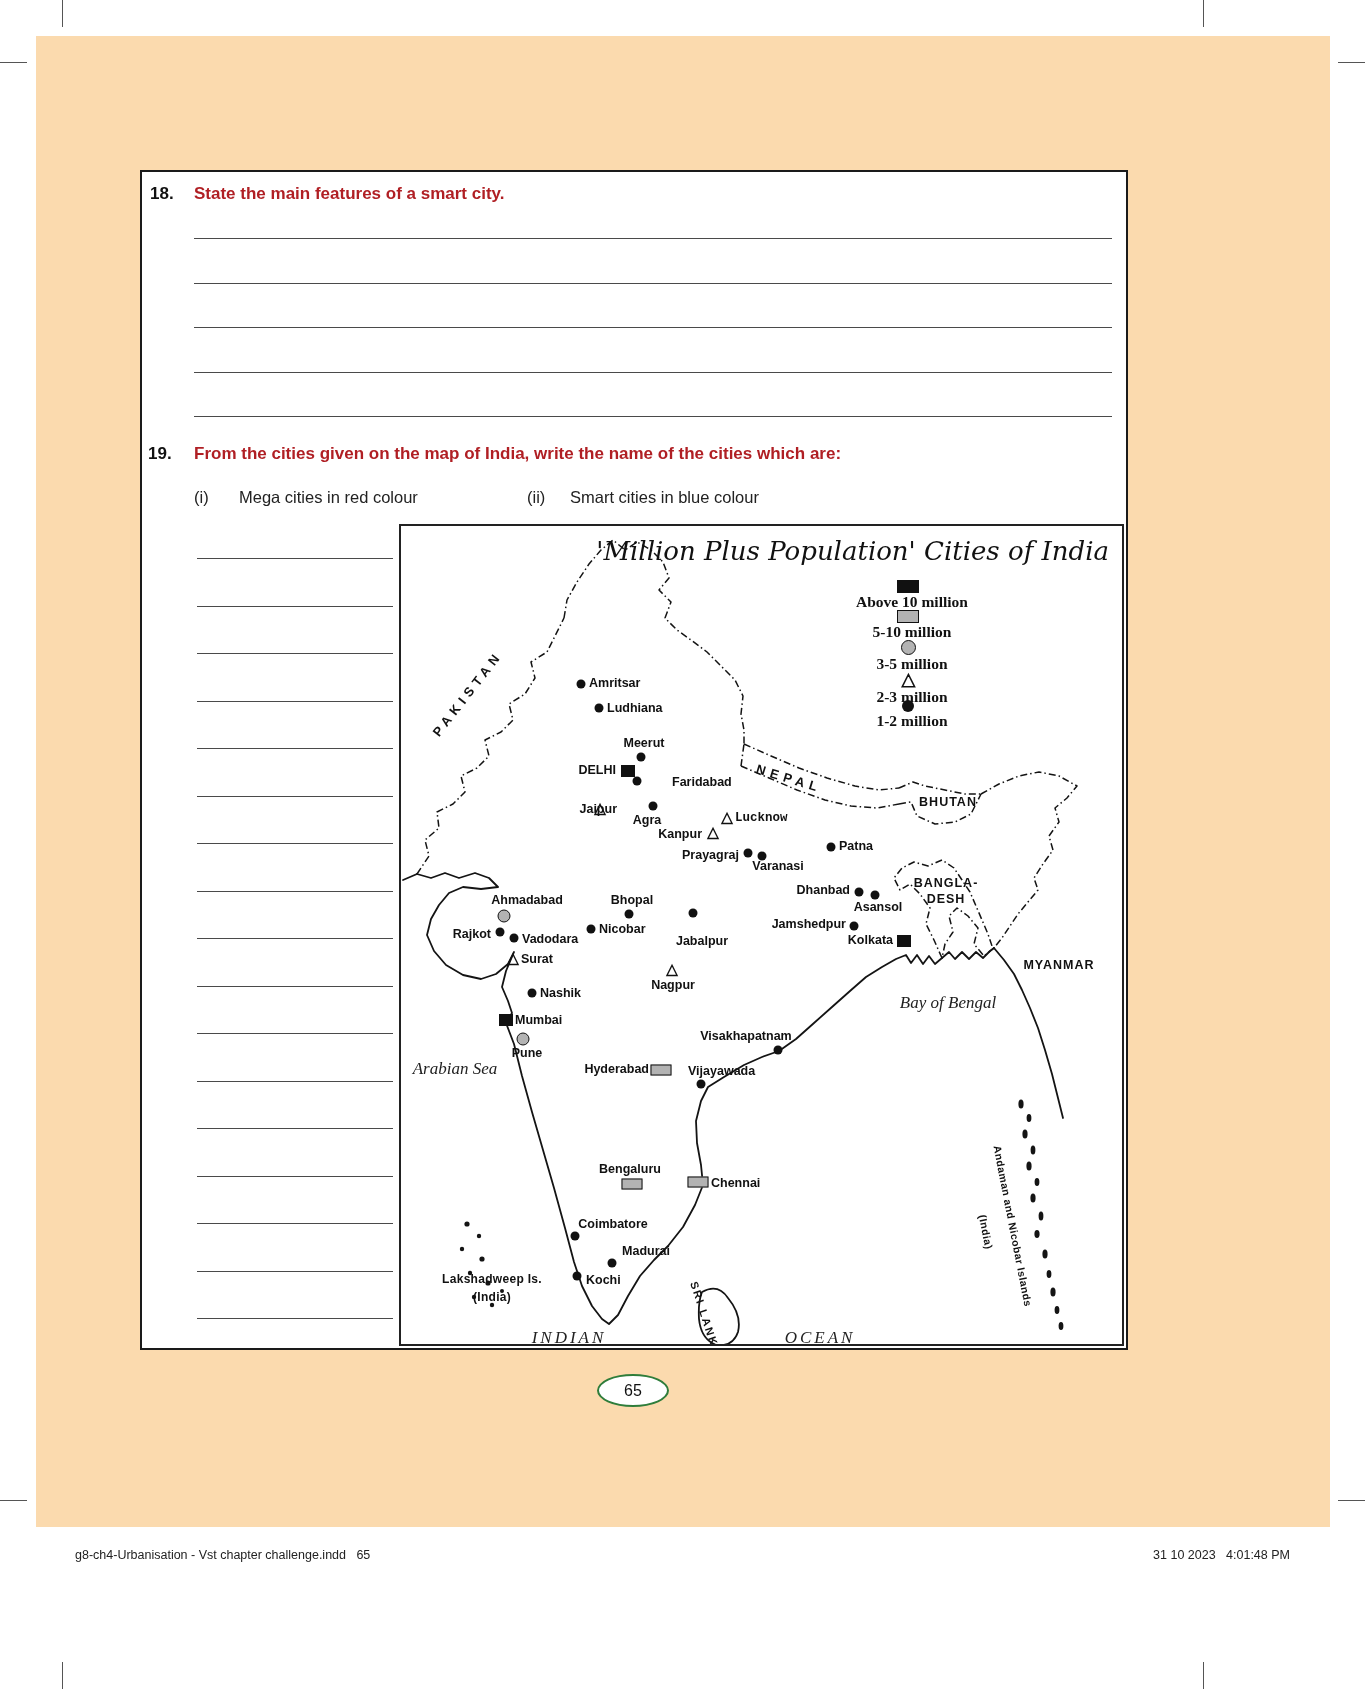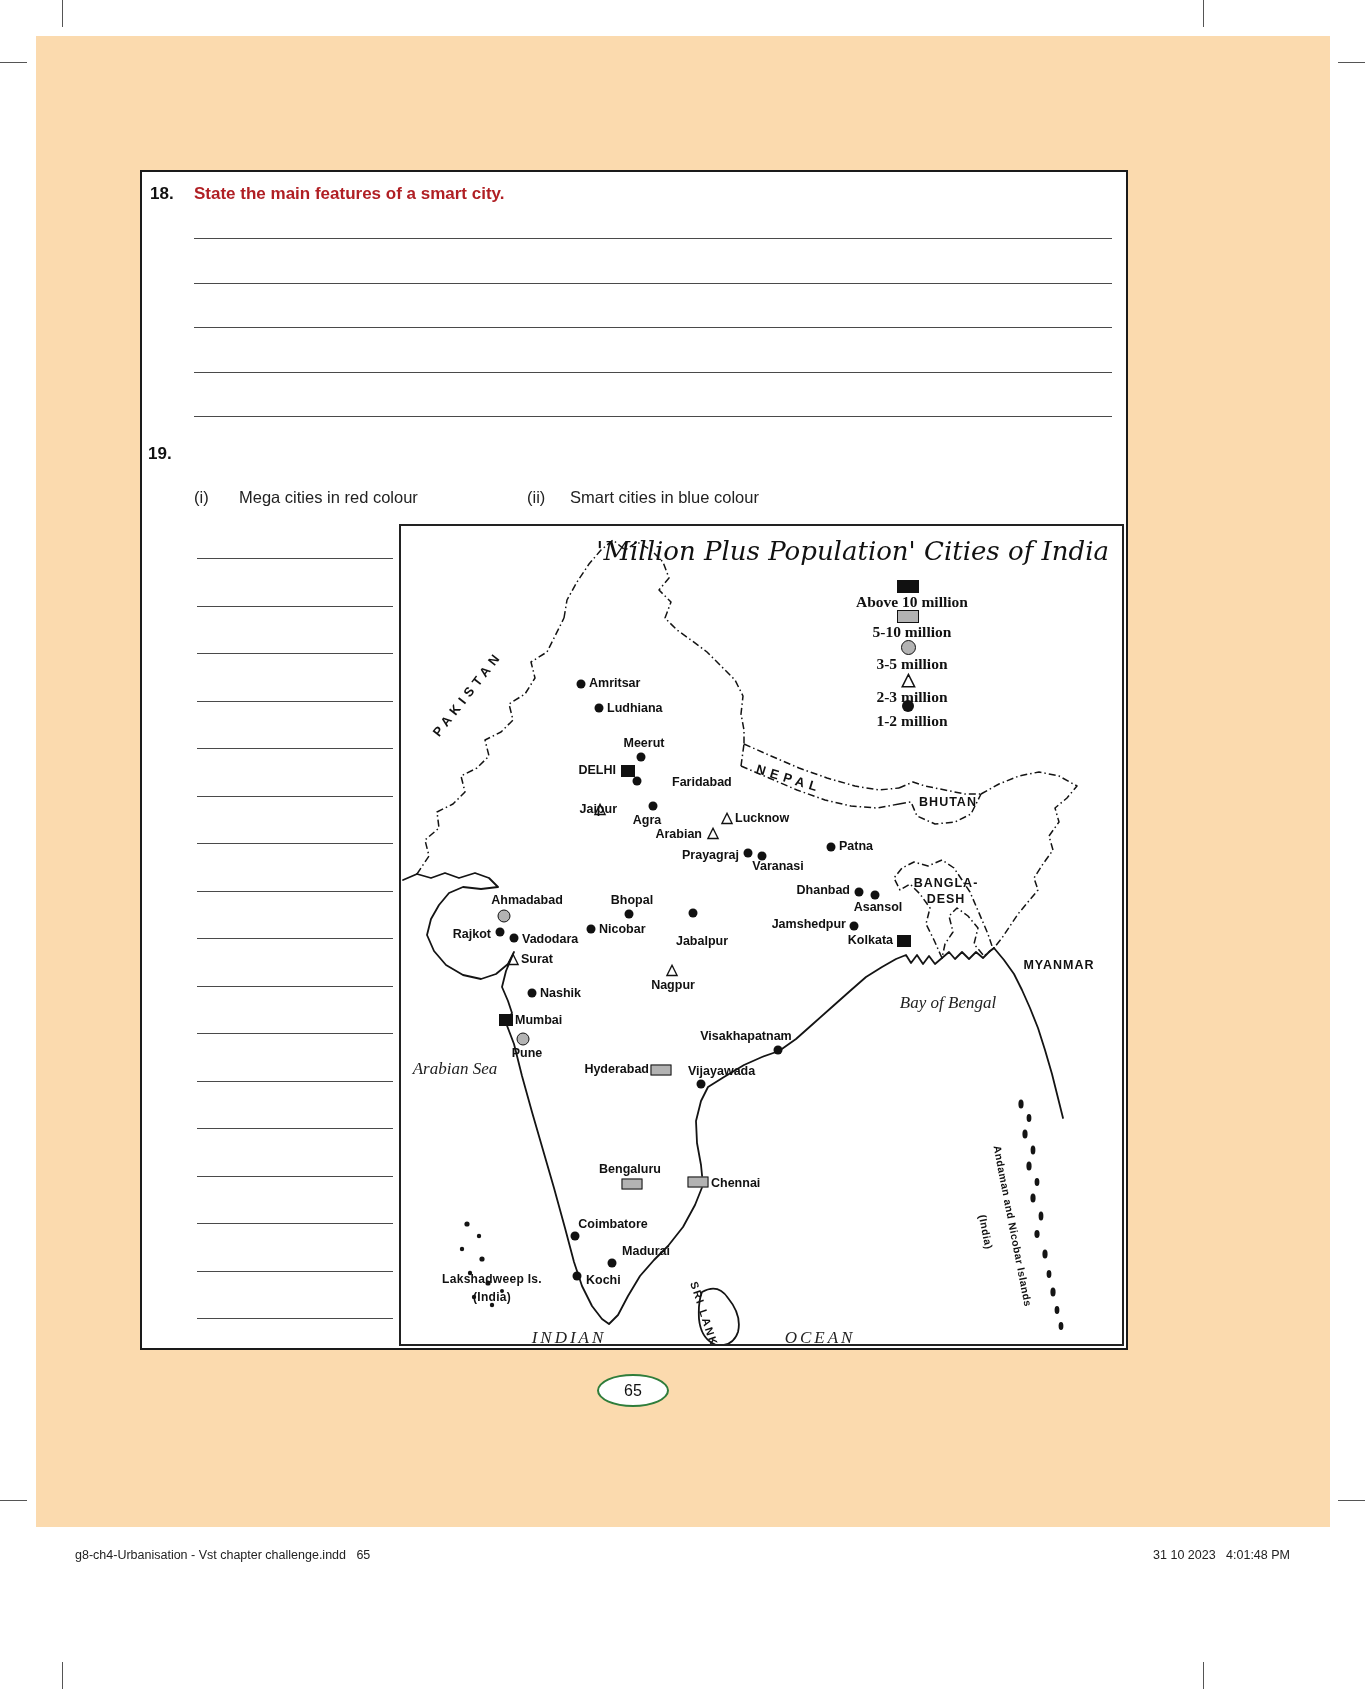--- a/index.html
+++ b/index.html
@@ -79,20 +79,21 @@
     <span class="qtext" style="left:52px;top:12px">State the main features of a smart city.</span>
     <div id="q18-lines">
         <div class="ansline" style="left: 52px; width: 918px; top: 66px;"></div>
         <div class="ansline" style="left: 52px; width: 918px; top: 110.6px;"></div>
         <div class="ansline" style="left: 52px; width: 918px; top: 155.2px;"></div>
         <div class="ansline" style="left: 52px; width: 918px; top: 199.8px;"></div>
         <div class="ansline" style="left: 52px; width: 918px; top: 244.4px;"></div>
       </div>
 
     <span class="qnum" style="left:6px;top:272px">19.</span>
+    <span class="qtext" style="left:52px;top:272px">From the cities given on the map of India, write the name of the cities which are:</span>
 
     <span class="subitem" style="left:52px;top:316px">(i)</span>
     <span class="subitem" style="left:97px;top:316px">Mega cities in red colour</span>
     <span class="subitem" style="left:385px;top:316px">(ii)</span>
     <span class="subitem" style="left:428px;top:316px">Smart cities in blue colour</span>
 
     <div id="q19-lines">
         <div class="ansline" style="left: 55px; width: 196px; top: 386px;"></div>
         <div class="ansline" style="left: 55px; width: 196px; top: 433.5px;"></div>
         <div class="ansline" style="left: 55px; width: 196px; top: 481px;"></div>
@@ -217,23 +218,23 @@
           <div class="city-label anch-middle" style="left: 243px; top: 217px;">Meerut</div>
           <div class="marker m-mega" style="left: 227px; top: 245px;"></div>
           <div class="city-label anch-end" style="left: 215px; top: 244px;">DELHI</div>
           <div class="marker m-dot" style="left: 236px; top: 255px;"></div>
           <div class="city-label anch-start" style="left: 244px; top: 256px; margin-left: 27px;">Faridabad</div>
           <div class="marker m-triangle" style="left: 199px; top: 283px;">△</div>
           <div class="city-label anch-end" style="left: 188px; top: 283px; margin-left: 28px;">Jaipur</div>
           <div class="marker m-dot" style="left: 252px; top: 280px;"></div>
           <div class="city-label anch-middle" style="left: 246px; top: 294px;">Agra</div>
           <div class="marker m-triangle" style="left: 326px; top: 292px;">△</div>
-          <div class="city-label anch-start" style="left: 334px; top: 292px;">Lucknow</div>
+          <div class="city-label anch-start" style="left: 334px; top: 292px; font-family: Liberation Mono, monospace;">Lucknow</div>
           <div class="marker m-triangle" style="left: 312px; top: 307px;">△</div>
-          <div class="city-label anch-end" style="left: 301px; top: 308px;">Arabian</div>
+          <div class="city-label anch-end" style="left: 301px; top: 308px;">Kanpur</div>
           <div class="marker m-dot" style="left: 347px; top: 327px;"></div>
           <div class="city-label anch-end" style="left: 338px; top: 329px;">Prayagraj</div>
           <div class="marker m-dot" style="left: 361px; top: 330px;"></div>
           <div class="city-label anch-middle" style="left: 377px; top: 340px;">Varanasi</div>
           <div class="marker m-dot" style="left: 430px; top: 321px;"></div>
           <div class="city-label anch-start" style="left: 438px; top: 320px;">Patna</div>
           <div class="marker m-dot" style="left: 458px; top: 366px;"></div>
           <div class="city-label anch-end" style="left: 449px; top: 364px;">Dhanbad</div>
           <div class="marker m-dot" style="left: 474px; top: 369px;"></div>
           <div class="city-label anch-middle" style="left: 477px; top: 381px;">Asansol</div>

